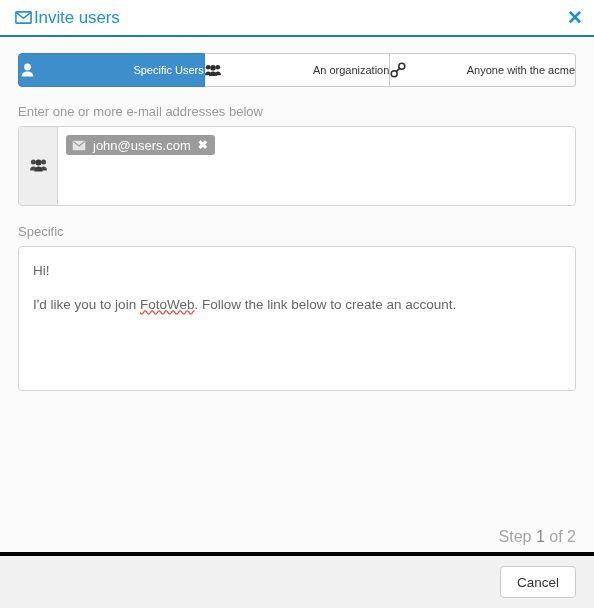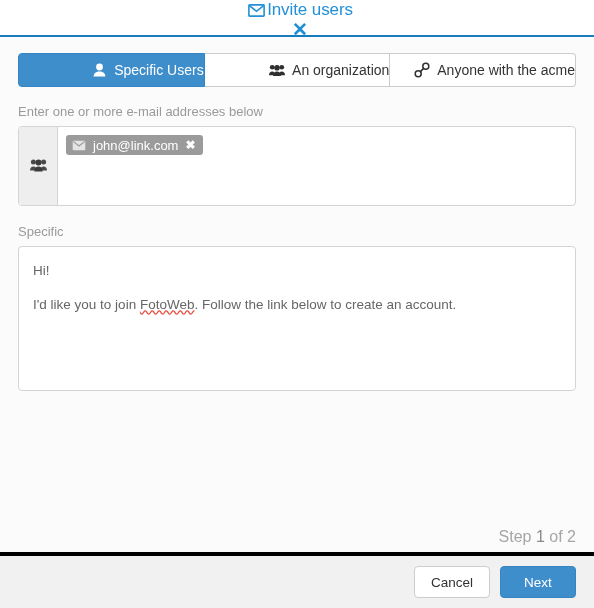--- a/index.html
+++ b/index.html
@@ -19,21 +19,20 @@
 
   
   .header {
     height: 37px;
     background: #ffffff;
     border-bottom: 2px solid #1a7cc0;
     display: flex;
     align-items: center;
     padding: 0 8px 0 14px;
     box-sizing: border-box;
-    flex-direction: column;
   }
   .title-wrap {
     display: flex;
     align-items: center;
     flex: 1;
     gap: 0px;
   }
   .envelope-icon {
     width: 19px;
     height: 19px;
@@ -78,27 +77,27 @@
   .tabs {
     display: flex;
     width: 558px;
     height: 34px;
     margin-bottom: 17px;
   }
   .tab {
     flex: 1;
     display: flex;
     align-items: center;
-    justify-content: flex-end;
+    justify-content: space-between;
     gap: 7px;
     background: #ffffff;
     border: 1px solid #cccccc;
     border-left: none;
     box-sizing: border-box;
-    font-size: 14px;
+    font-size: 11px;
     color: #333333;
     cursor: pointer;
   }
   .tab:first-child {
     border-left: 1px solid #cccccc;
     border-top-left-radius: 4px;
     border-bottom-left-radius: 4px;
   }
   .tab:last-child {
     border-top-right-radius: 4px;
@@ -314,21 +313,21 @@
       </span>
     </div>
     <div class="email-tokens">
       <span class="token">
         <span class="token-mail">
           <svg width="14" height="11" viewBox="0 0 14 11" xmlns="http://www.w3.org/2000/svg">
             <rect x="0.7" y="0.7" width="12.6" height="9.6" rx="0.8" fill="#e4e4e4"></rect>
             <path d="M1.2 1.4 L7 5.9 L12.8 1.4" stroke="#9b9b9b" stroke-width="1.2" fill="none"></path>
           </svg>
         </span>
-        <span>john@link.com</span>
+        <span>john@users.com</span>
         <span class="token-x">✖</span>
       </span>
     </div>
   </div>
 
   <div class="field-label">Specific</div>
   <div class="message-box">
     <p>Hi!</p>
     <p><span>I'd like you to join </span><span class="spell">FotoWeb</span><span>. Follow the link below to create an account.</span></p>
   </div>
@@ -336,14 +335,13 @@
   <div class="step-indicator">
     <span>Step</span>
     <span class="step-num">1</span>
     <span>of</span>
     <span>2</span>
   </div>
 </div>
 
 <div class="footer">
   <div class="btn btn-cancel">Cancel</div>
-  <div class="btn btn-next">Next</div>
 </div>
 
 </body></html>

